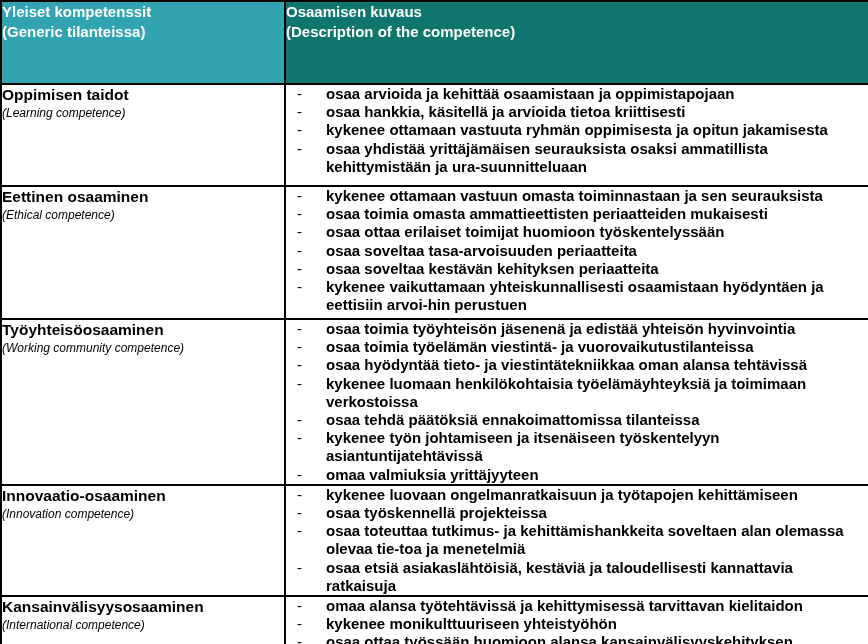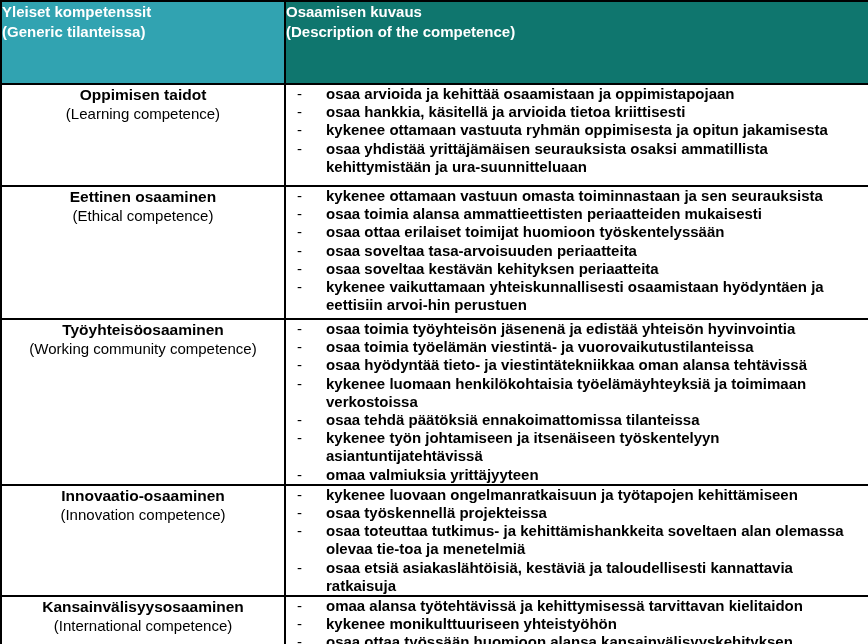--- a/index.html
+++ b/index.html
@@ -48,26 +48,25 @@
   }
 
   td.name-cell {
     padding: 24px 8px 6px 13px;
     background: #ffffff;
   }
   .name-fi {
     font-weight: bold;
     font-size: 15.5px;
     line-height: 19px;
-    text-align: center;
   }
   .name-en {
-    font-size: 15px;
+    font-style: italic;
+    font-size: 12px;
     line-height: 19px;
-    text-align: center;
   }
 
   td.desc-cell {
     padding: 6px 10px 4px 0;
     background: #ffffff;
   }
   .bullet {
     display: flex;
     align-items: flex-start;
     font-size: 15px;
@@ -138,21 +137,21 @@
           <div class="name-en">(Ethical competence)</div>
         </td>
         <td class="desc-cell">
           <div class="bullets">
               <div class="bullet">
                 <span class="marker">-</span>
                 <span class="btxt">kykenee ottamaan vastuun omasta toiminnastaan ja sen seurauksista</span>
               </div>
               <div class="bullet">
                 <span class="marker">-</span>
-                <span class="btxt">osaa toimia alansa ammattieettisten periaatteiden mukaisesti</span>
+                <span class="btxt">osaa toimia omasta ammattieettisten periaatteiden mukaisesti</span>
               </div>
               <div class="bullet">
                 <span class="marker">-</span>
                 <span class="btxt">osaa ottaa erilaiset toimijat huomioon työskentelyssään</span>
               </div>
               <div class="bullet">
                 <span class="marker">-</span>
                 <span class="btxt">osaa soveltaa tasa-arvoisuuden periaatteita</span>
               </div>
               <div class="bullet">

